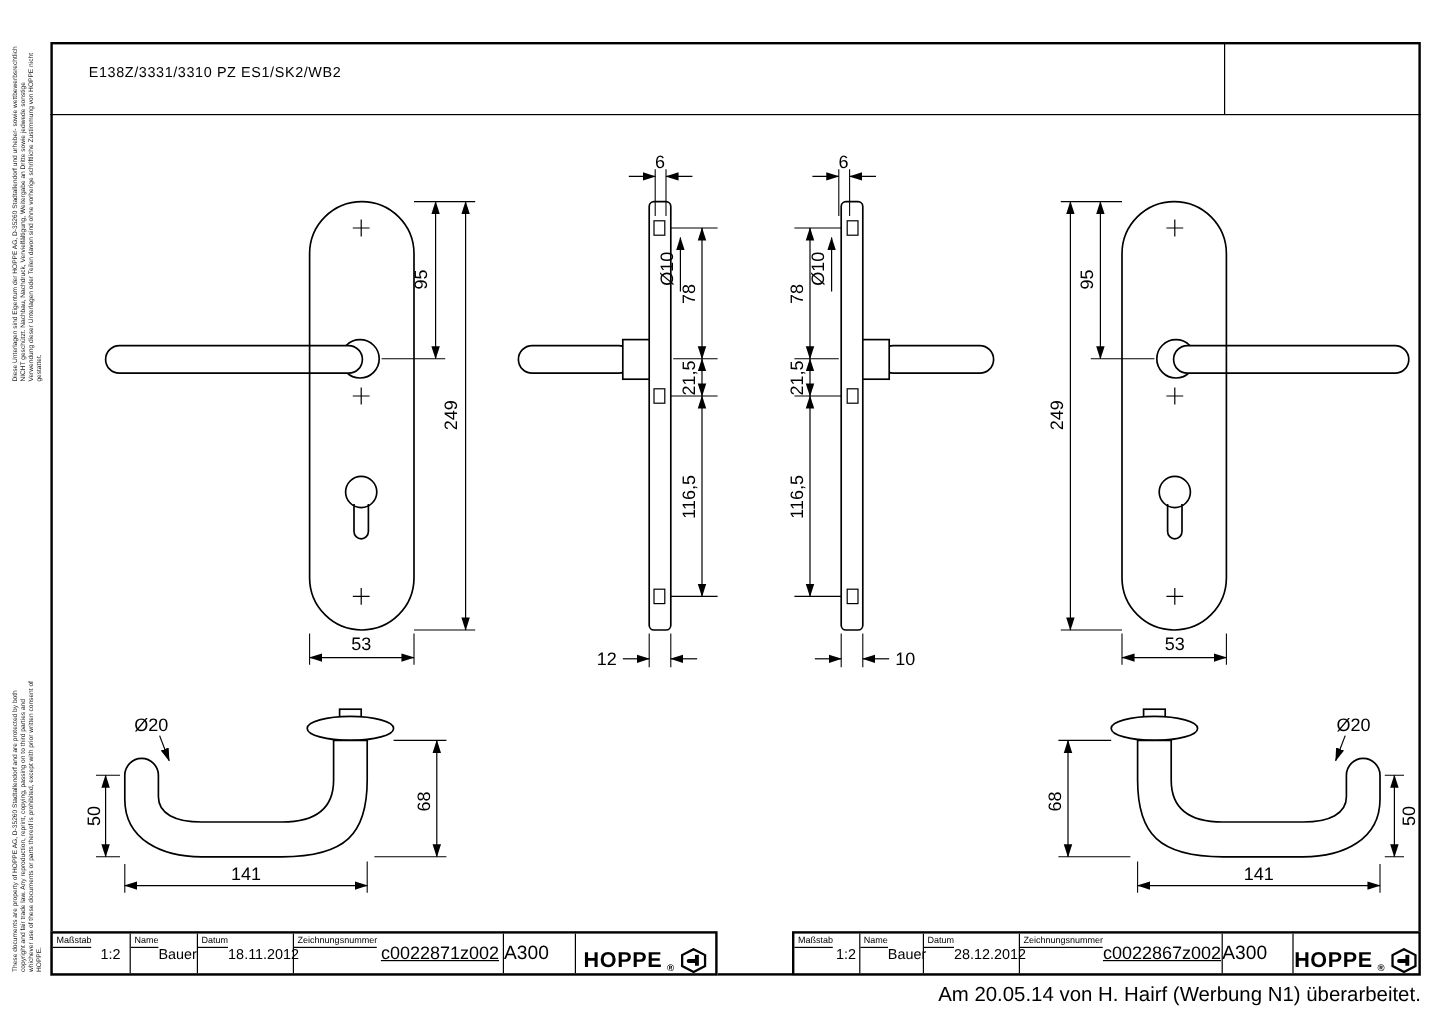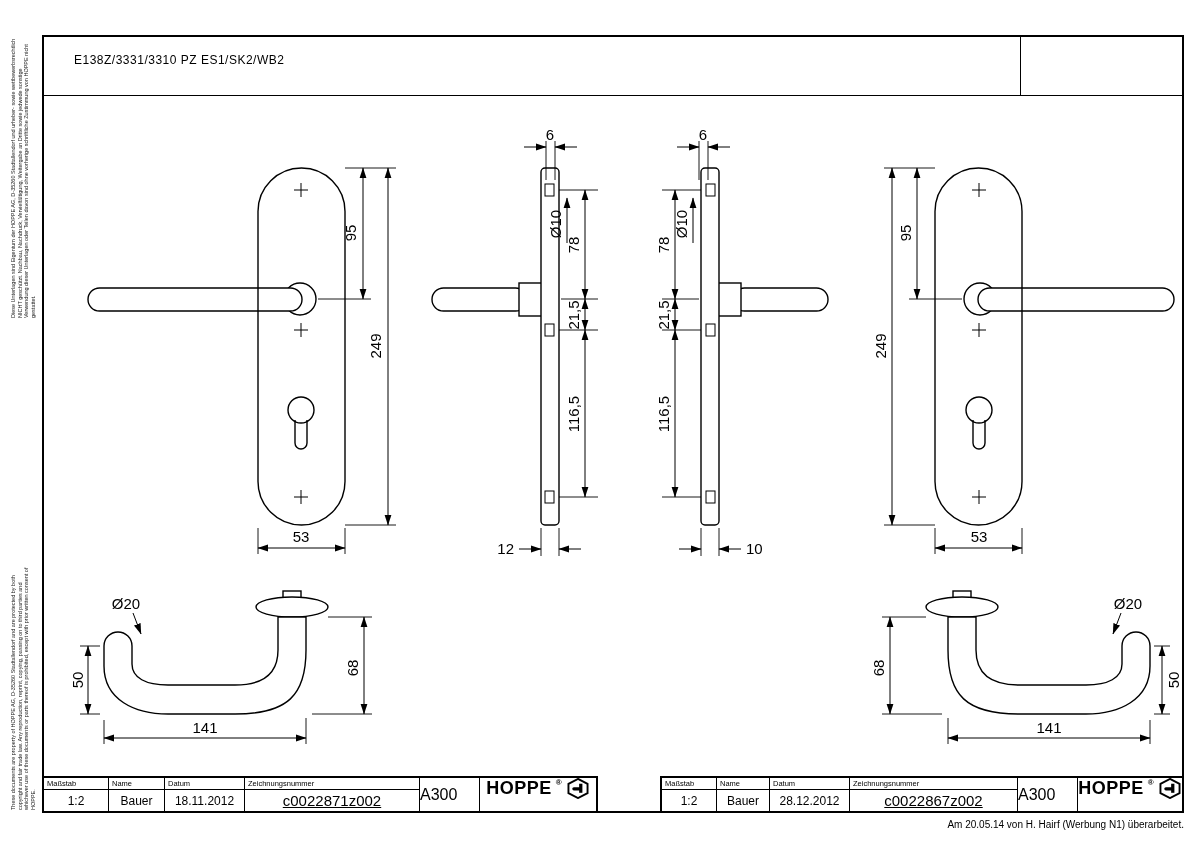--- a/index.html
+++ b/index.html
@@ -12,34 +12,34 @@
   .header-sep{position:absolute;left:42px;top:95px;width:1142px;height:0;
     border-top:1.5px solid #000;}
   .header-vline{position:absolute;left:1020px;top:35px;height:60px;width:0;
     border-left:1.5px solid #000;}
   .page-title{position:absolute;left:74px;top:53px;font-size:12px;letter-spacing:.5px;}
   .side-text{position:absolute;left:10px;width:30px;
     writing-mode:vertical-rl;transform:rotate(180deg);
     font-size:5.5px;line-height:6.6px;color:#222;}
   .side-text.de{top:38px;height:280px;}
   .side-text.en{top:562px;height:248px;}
-  .footer-note{position:absolute;right:16px;top:819px;font-size:10px;}
+  .footer-note{position:absolute;right:16px;top:819px;font-size:17px;}
 
   
   .tblock{position:absolute;top:776px;height:37px;border:2px solid #000;
     box-sizing:border-box;display:flex;background:#fff;}
   .tblock.left{left:42px;width:556px;}
   .tblock.right{left:660px;width:524px;}
-  .cell{border-right:1.5px solid #000;display:flex;flex-direction:column;box-sizing:border-box;}
+  .cell{border-right:1.5px solid #000;display:flex;flex-direction:row;box-sizing:border-box;}
   .cell:last-child{border-right:none;}
   .cell .lab{font-size:7.5px;padding:1px 0 0 3px;border-bottom:1px solid #000;height:10px;}
   .cell .val{flex:1;display:flex;align-items:center;justify-content:center;font-size:12px;}
   .cell.zeich .val{font-size:15px;text-decoration:underline;}
   .cell.code{justify-content:flex-start;align-items:center;font-size:16px;flex-direction:row;}
-  .cell.hoppe{justify-content:center;align-items:flex-start;flex-direction:row;gap:4px;}
+  .cell.hoppe{justify-content:center;align-items:flex-end;flex-direction:row;gap:4px;}
   .brandtxt{font-weight:bold;font-size:18px;letter-spacing:.5px;}
   .reg{font-size:8px;vertical-align:super;font-weight:bold;}
 
   
   #draw{position:absolute;left:42px;top:95px;}
   .obj{stroke:#000;stroke-width:1.4;fill:none;}
   .objf{stroke:#000;stroke-width:1.4;fill:#fff;}
   .thin{stroke:#000;stroke-width:1;fill:none;}
   .ext{stroke:#000;stroke-width:.9;}
   .dim{stroke:#000;stroke-width:1;}

